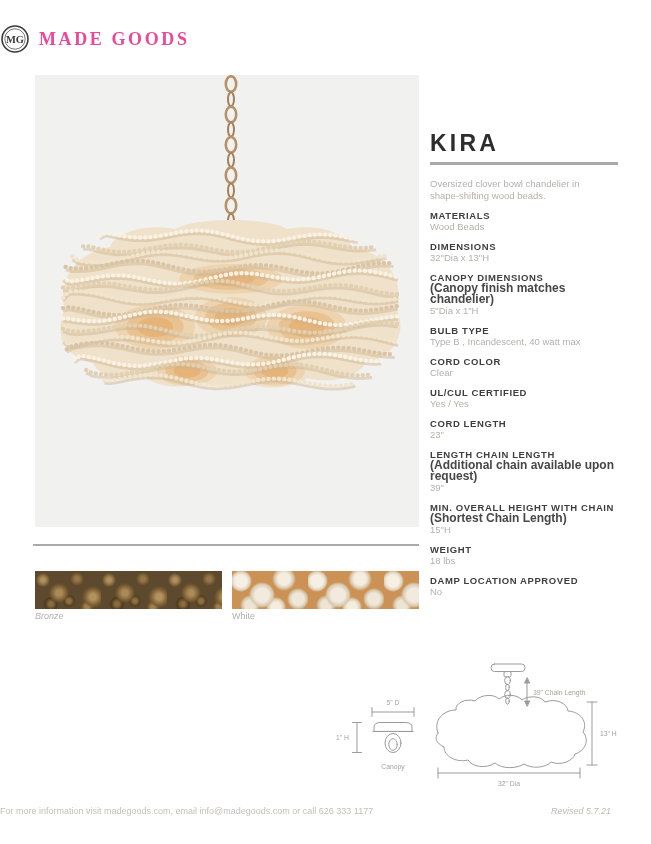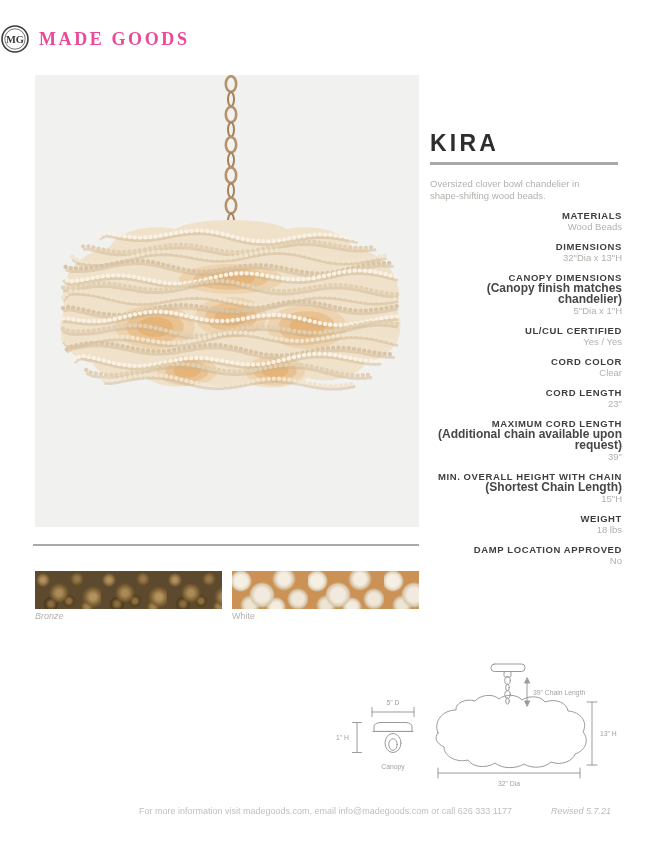--- a/index.html
+++ b/index.html
@@ -10,21 +10,21 @@
   .brand{font-family:"Liberation Serif",serif;font-weight:bold;font-size:18px;letter-spacing:2.6px;color:#ec4899;}
 
   
   .product-image{position:absolute;left:35px;top:75px;width:384px;height:452px;background:#f1f1f0;}
 
   
   .spec-col{position:absolute;left:430px;top:90px;width:192px;margin-top:41px;}
   .product-title{margin:0;font-size:23px;font-weight:bold;letter-spacing:3.2px;color:#2d2d2d;line-height:25px;}
   .title-rule{height:3px;background:#a9a9a9;margin-top:6px;width:188px;}
   .product-desc{margin:13px 0 0 0;font-size:9.5px;line-height:11.5px;color:#b3b1ad;width:180px;}
-  .spec{margin-top:9px;text-align:right;}
+  .spec{margin-top:9px;}
   .spec-label{font-size:9.5px;font-weight:bold;letter-spacing:.6px;color:#3e3e3e;line-height:11px;}
   .spec-note{font-size:12px;font-weight:600;color:#474747;line-height:11px;}
   .spec-value{font-size:9.5px;color:#b3b1ad;line-height:11px;}
 
   
   .finish-rule{position:absolute;left:33px;top:544px;width:386px;height:2px;background:#a9a9a9;}
   .finish-heading{position:absolute;left:35px;top:553px;font-size:10px;font-weight:bold;letter-spacing:1.3px;color:#3e3e3e;margin-top:25px;}
   .swatch{position:absolute;top:571px;width:187px;height:38px;}
   .swatch-bronze{left:35px;background-color:#5d4a2e;background-image:
     radial-gradient(circle at 8px 9px,  #b0905c 0 2px, #86693f 5px, rgba(0,0,0,0) 7px),
@@ -45,21 +45,21 @@
     background-size:76px 42px;}
   .swatch-label{position:absolute;top:611px;font-size:9px;color:#b3b1ad;}
   .swatch-label-bronze{left:35px;font-style:italic;}
   .swatch-label-white{left:232px;}
 
   
   .diagram{position:absolute;left:330px;top:655px;width:300px;height:140px;}
   .diagram text{font-family:"Liberation Sans",sans-serif;font-size:6.8px;fill:#a5a39f;}
 
   
-  .footer-contact{position:absolute;left:0;top:806px;width:651px;text-align:center;font-size:9px;color:#c2c0bc;}
+  .footer-contact{position:absolute;left:0;top:806px;width:651px;text-align:left;font-size:9px;color:#c2c0bc;}
   .footer-revised{position:absolute;right:40px;top:806px;font-size:9px;font-style:italic;color:#bdbbb7;}
 </style>
 </head>
 <body>
 
 <div class="header">
   <svg width="30" height="30" viewBox="0 0 30 30">
     <circle cx="15" cy="15" r="13" fill="none" stroke="#3b3b3b" stroke-width="1.6"></circle>
     <circle cx="15" cy="15" r="10.2" fill="none" stroke="#3b3b3b" stroke-width="0.7"></circle>
     <text x="15" y="19" text-anchor="middle" font-family="Liberation Serif, serif" font-size="10.5" font-weight="bold" fill="#3b3b3b">MG</text>
@@ -150,33 +150,37 @@
       <div class="spec">
         <div class="spec-label">DIMENSIONS</div>
         <div class="spec-value">32"Dia x 13"H</div>
       </div>
       <div class="spec">
         <div class="spec-label">CANOPY DIMENSIONS</div>
         <div class="spec-note">(Canopy finish matches chandelier)</div>
         <div class="spec-value">5"Dia x  1"H</div>
       </div>
       <div class="spec">
+        <div class="spec-label">BULB TYPE</div>
+        <div class="spec-value">Type B , Incandescent, 40 watt max</div>
+      </div>
+      <div class="spec">
+        <div class="spec-label">CORD COLOR</div>
+        <div class="spec-value">Clear</div>
+      </div>
+      <div class="spec">
         <div class="spec-label">UL/CUL CERTIFIED</div>
         <div class="spec-value">Yes / Yes</div>
       </div>
       <div class="spec">
-        <div class="spec-label">CORD COLOR</div>
-        <div class="spec-value">Clear</div>
-      </div>
-      <div class="spec">
         <div class="spec-label">CORD LENGTH</div>
         <div class="spec-value">23"</div>
       </div>
       <div class="spec">
-        <div class="spec-label">MAXIMUM CORD LENGTH</div>
+        <div class="spec-label">LENGTH CHAIN LENGTH</div>
         <div class="spec-note">(Additional chain available upon request)</div>
         <div class="spec-value">39"</div>
       </div>
       <div class="spec">
         <div class="spec-label">MIN. OVERALL HEIGHT WITH CHAIN</div>
         <div class="spec-note">(Shortest Chain Length)</div>
         <div class="spec-value">15"H</div>
       </div>
       <div class="spec">
         <div class="spec-label">WEIGHT</div>

